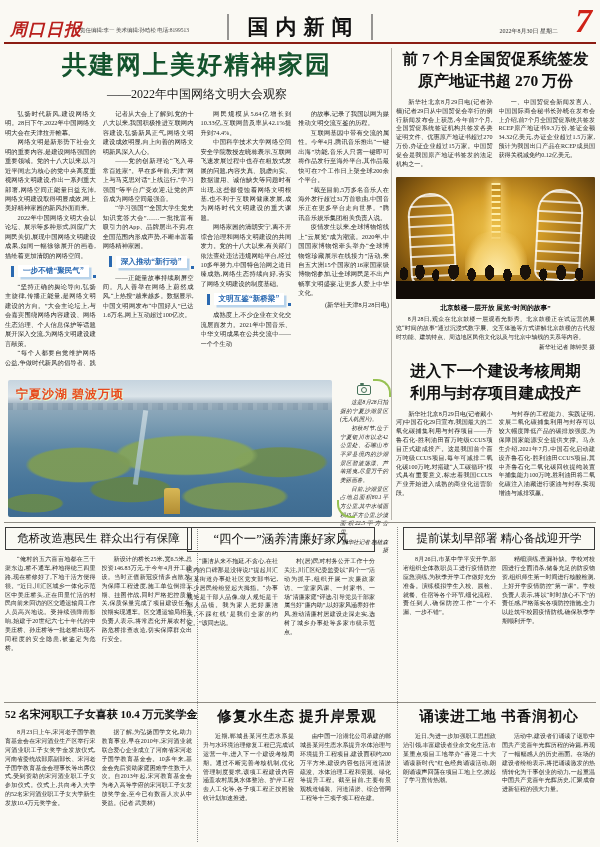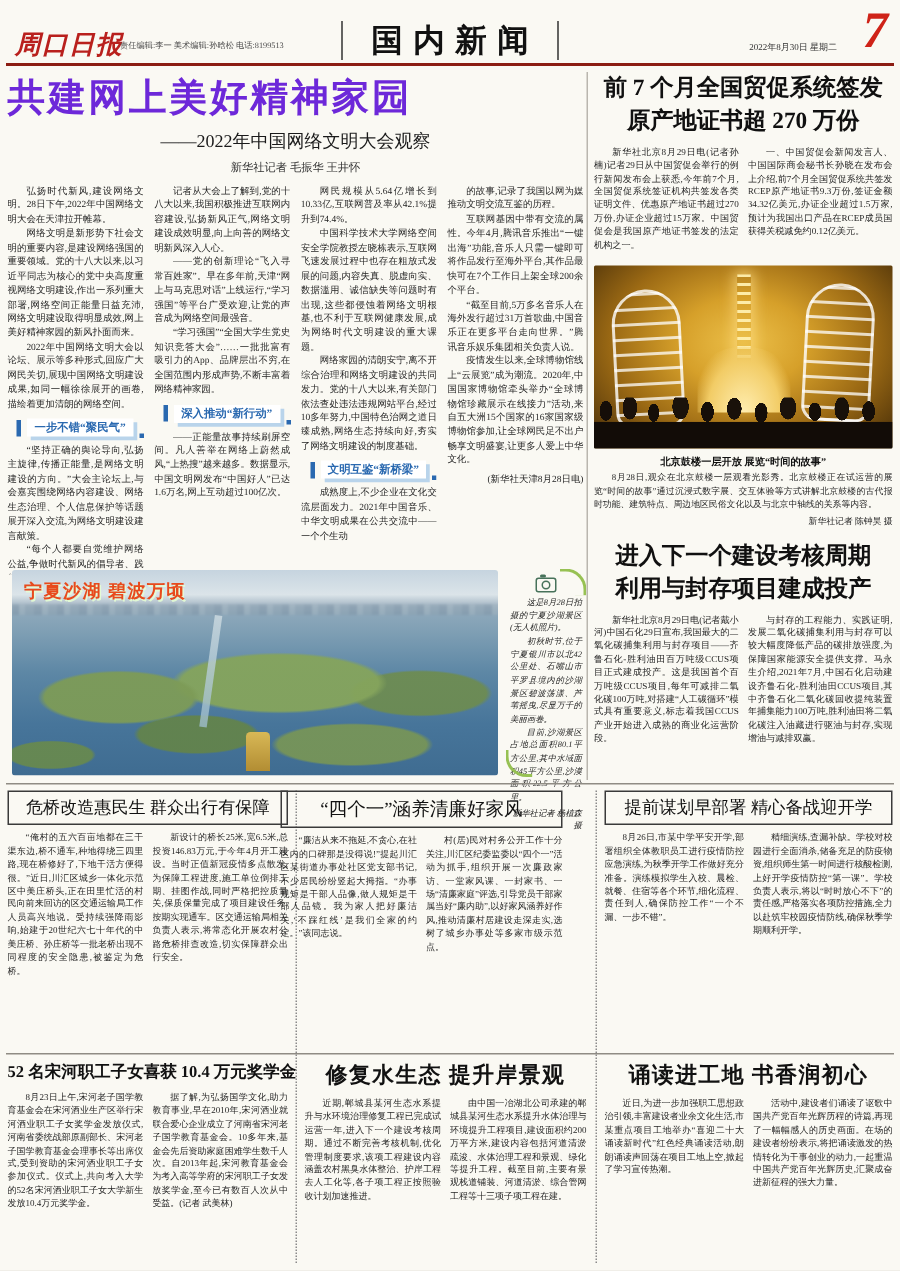--- a/index.html
+++ b/index.html
@@ -17,21 +17,21 @@
                   display:flex; align-items:center; gap:12px; }
   .vbar { width:1px; height:26px; background:#333; }
   .section-title { font-size:21px; font-weight:bold; letter-spacing:7px; color:#111; text-indent:7px; }
   .date { position:absolute; right:42px; top:27px; font-size:6px; color:#333; }
   .pagenum { position:absolute; right:8px; top:2px; font-size:34px; font-weight:900;
              font-style:italic; color:#cf2318; }
   .red-rule { position:absolute; left:4px; right:4px; top:42px; height:2px; background:#8b1d13; }
 
   
   .main-article { position:absolute; left:5px; top:48px; width:384px; }
-  .m-head { font-size:25px; font-weight:900; text-align:left; letter-spacing:2px; color:#6d28d9; }
+  .m-head { font-size:25px; font-weight:900; text-align:center; letter-spacing:2px; color:#14532d; }
   .m-sub  { font-size:12px; text-align:center; margin-top:5px; color:#1a1a1a; }
   .m-by   { font-size:7.5px; text-align:center; margin-top:4px; color:#333; }
   .m-cols { display:flex; gap:7px; margin-top:6px; height:260px; overflow:hidden; }
   .m-cols .col { flex:1; overflow:hidden; }
   .bodytext p { font-size:6.3px; line-height:1.5; text-align:justify; text-indent:2em;
                 color:#262626; margin:0; }
   .inter { display:flex; align-items:center; gap:4px; margin:5px 2px 5px 6px; }
   .inter .ibar { width:3px; height:11px; background:#2a69b0; flex:none; }
   .inter .itxt { font-size:7.6px; font-weight:bold; color:#2a69b0; background:#fff;
                  padding:1px 5px; box-shadow:2.5px 2.5px 0 #b9d4eb; position:relative; }
@@ -159,21 +159,20 @@
     <div class="section-title">国内新闻</div>
     <div class="vbar"></div>
   </div>
   <div class="date">2022年8月30日 星期二</div>
   <div class="pagenum">7</div>
   <div class="red-rule"></div>
 
   <div class="main-article">
     <div class="m-head">共建网上美好精神家园</div>
     <div class="m-sub">——2022年中国网络文明大会观察</div>
-    <div class="m-by">新华社记者 毛振华 王井怀</div>
     <div class="m-cols bodytext">
       <div class="col">
         <p>弘扬时代新风,建设网络文明。28日下午,2022年中国网络文明大会在天津拉开帷幕。</p>
         <p>网络文明是新形势下社会文明的重要内容,是建设网络强国的重要领域。党的十八大以来,以习近平同志为核心的党中央高度重视网络文明建设,作出一系列重大部署,网络空间正能量日益充沛,网络文明建设取得明显成效,网上美好精神家园的新风扑面而来。</p>
         <p>2022年中国网络文明大会以论坛、展示等多种形式,回应广大网民关切,展现中国网络文明建设成果,如同一幅徐徐展开的画卷,描绘着更加清朗的网络空间。</p>
         <div class="inter">
           <span class="ibar"></span>
           <span class="itxt">一步不错“聚民气”</span>
         </div>
         <p>“坚持正确的舆论导向,弘扬主旋律,传播正能量,是网络文明建设的方向。”大会主论坛上,与会嘉宾围绕网络内容建设、网络生态治理、个人信息保护等话题展开深入交流,为网络文明建设建言献策。</p>

